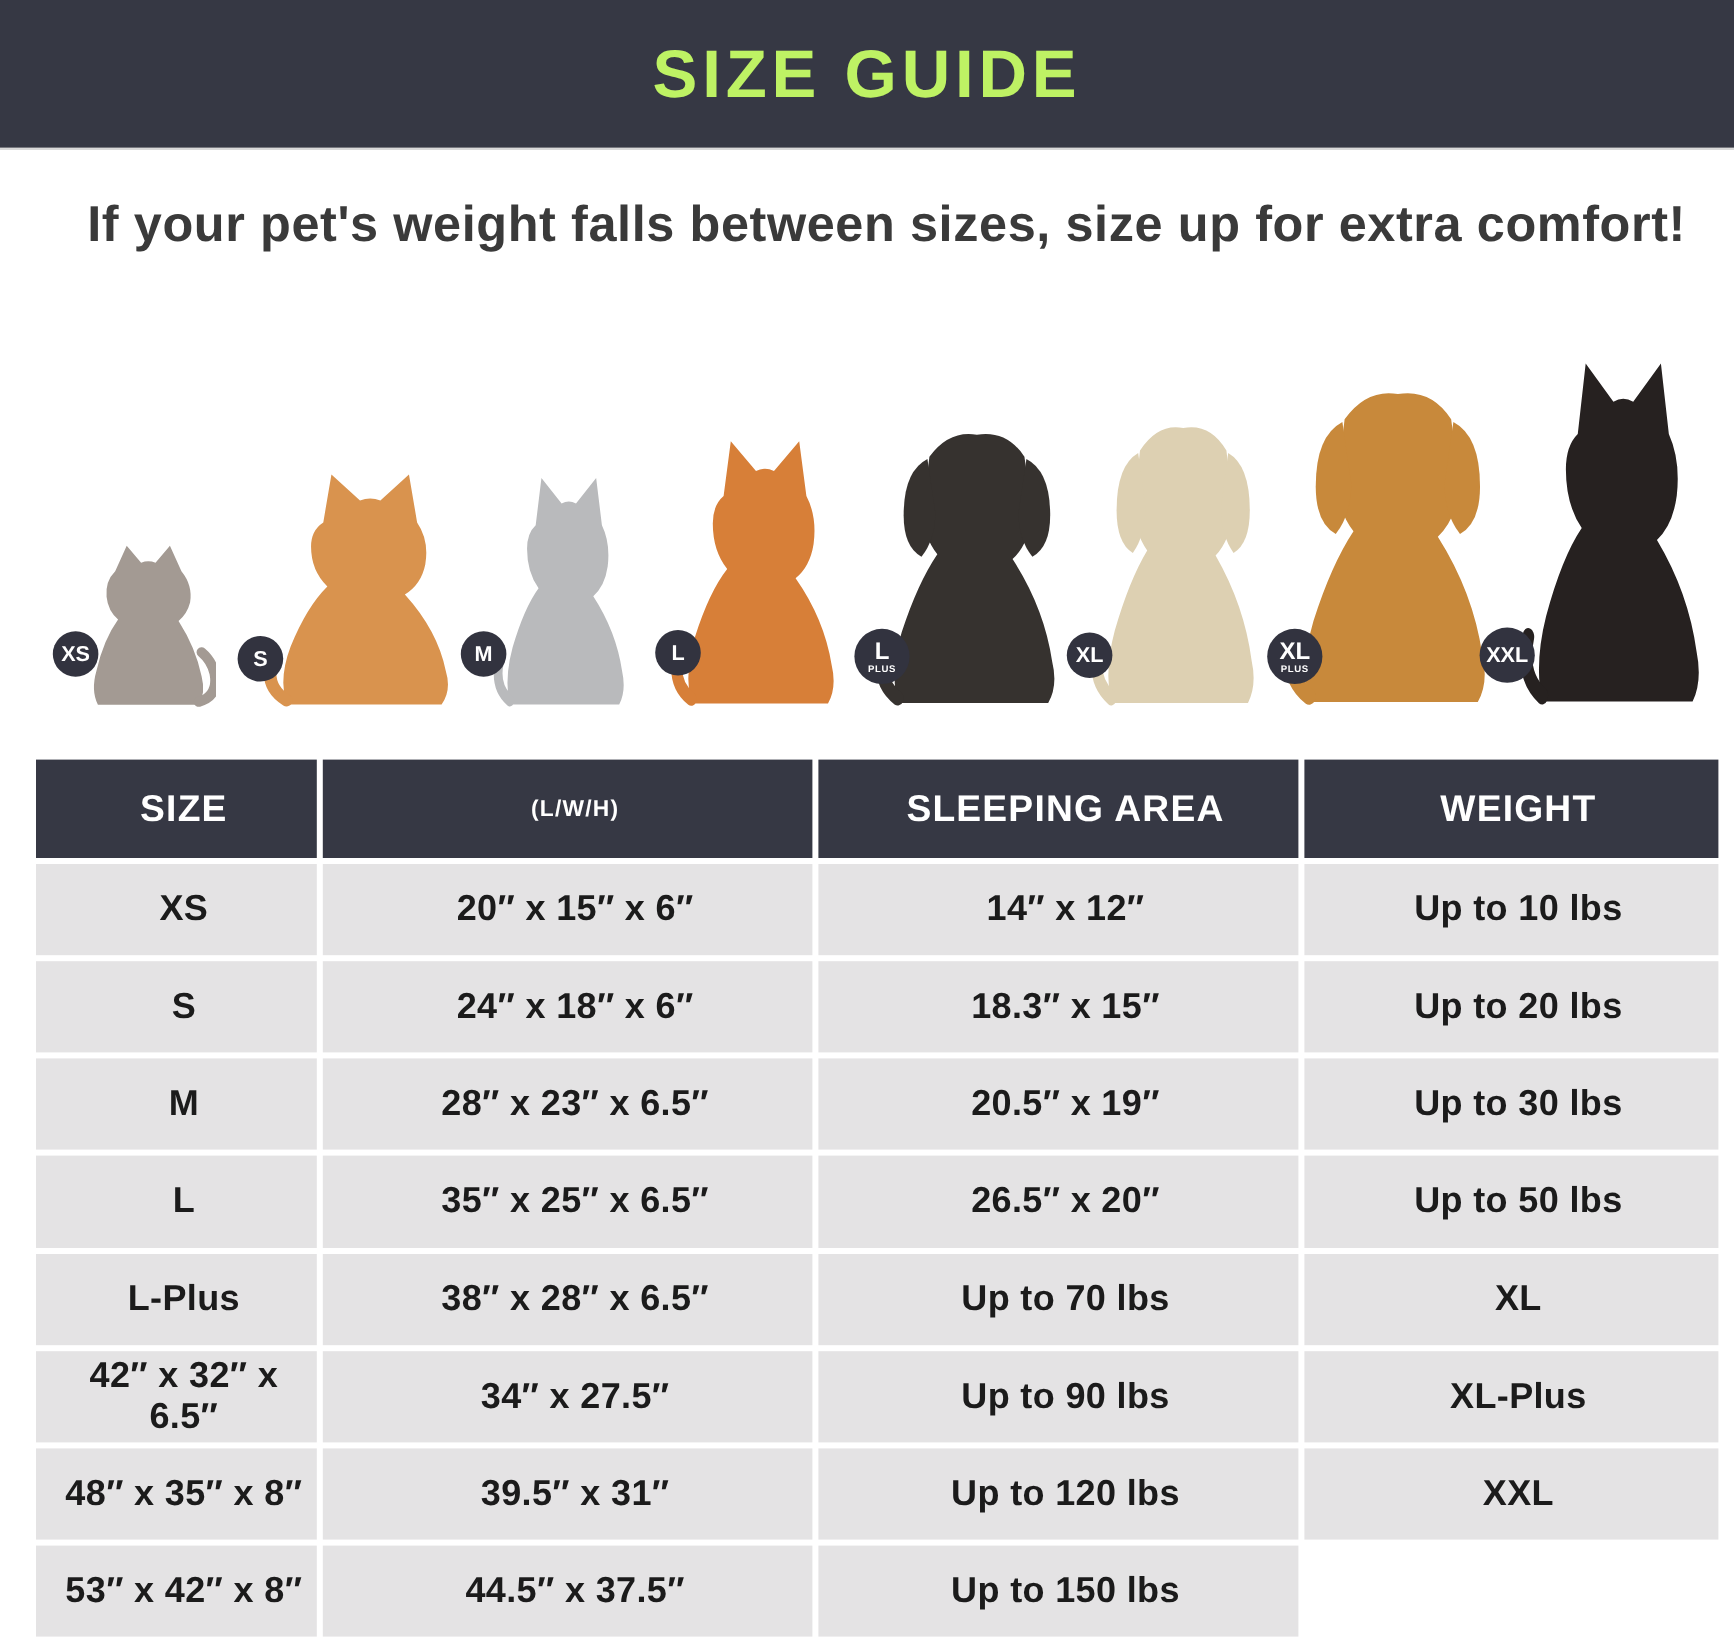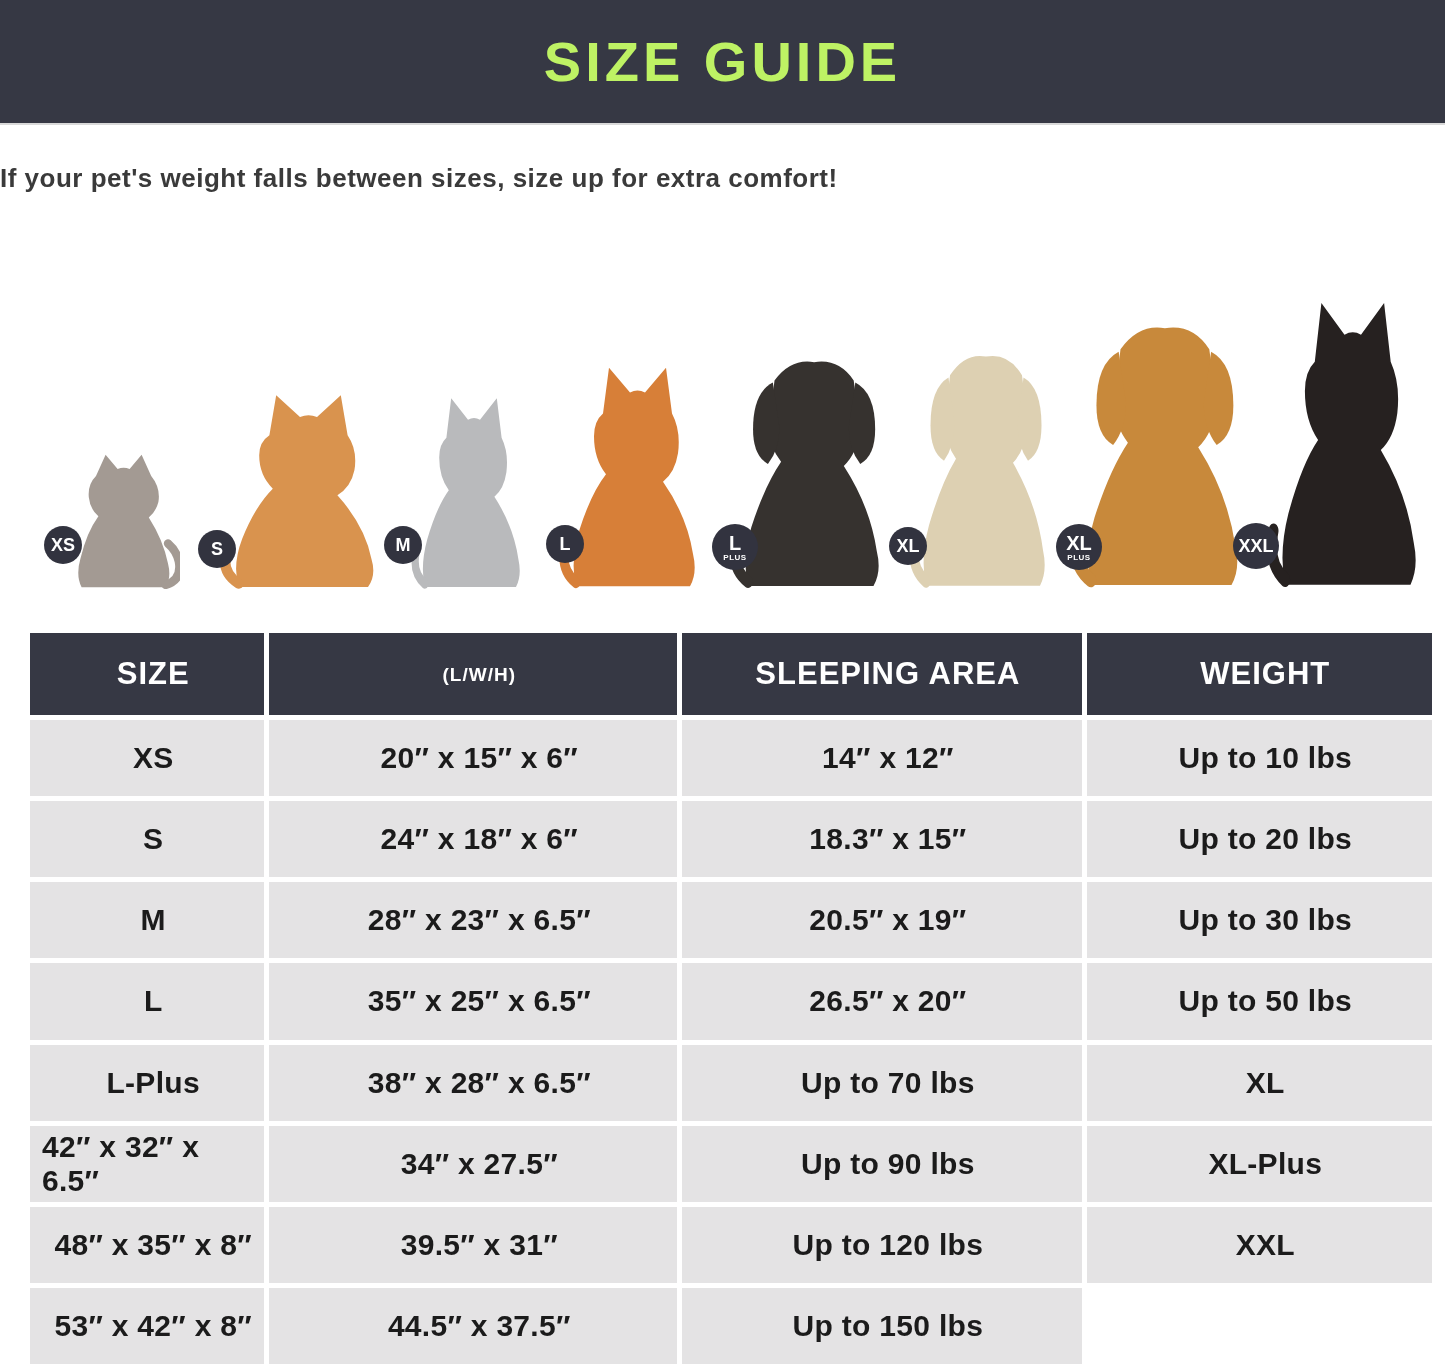--- a/index.html
+++ b/index.html
@@ -11,22 +11,22 @@
   .top-bar{
     position:absolute;left:0;top:0;width:1445px;height:125px;
     background:#363844;display:flex;align-items:center;justify-content:center;
     border-bottom:2px solid #d9d9d9;box-sizing:border-box;
   }
   .top-bar h1{
     margin:0;color:#bef264;font-size:56px;font-weight:bold;letter-spacing:4px;
   }
   
   .subtitle{
-    position:absolute;left:0;top:163px;width:1405px;text-align:left;
-    color:#3a3a3a;font-size:26px;font-weight:bold;letter-spacing:0.5px;
+    position:absolute;left:0;top:163px;width:1405px;text-align:right;
+    color:#3a3a3a;font-size:42px;font-weight:bold;letter-spacing:0.5px;
   }
   
   .pets-strip{position:absolute;left:0;top:230px;width:1445px;height:370px;}
   .pet{position:absolute;}
   .pet-svg{display:block;width:100%;height:100%;}
   .badge{
     position:absolute;background:#32333f;border-radius:50%;
     display:flex;flex-direction:column;align-items:center;justify-content:center;
     color:#ffffff;line-height:1;box-sizing:border-box;
   }
@@ -37,21 +37,21 @@
   .badge.sm{width:38px;height:38px;}
   .badge.md{width:46px;height:46px;}
   
   .size-table{
     position:absolute;left:30px;top:633px;width:1387px;height:731px;
     display:grid;grid-template-columns:16.9% 29.4% 28.8% 24.9%;
     grid-template-rows:82px repeat(8, 1fr);gap:5px;background:#ffffff;
   }
   .cell{
     display:flex;flex-direction:column;align-items:center;justify-content:center;
-    text-align:left;
+    text-align:center;
     padding-left:12px;
   }
   .cell.head{background:#363844;color:#ffffff;}
   .cell.head .h-label{font-size:31px;font-weight:bold;letter-spacing:1px;}
   .cell.head .h-sub{font-size:19px;font-weight:bold;margin-top:2px;letter-spacing:1px;}
   .cell.head .h-sub:empty{display:none;}
   .cell.data{background:#e4e3e4;color:#1b1b1b;font-size:30px;font-weight:bold;letter-spacing:0.3px;}
   
   .defs-holder{position:absolute;width:0;height:0;overflow:hidden;}
 </style>

